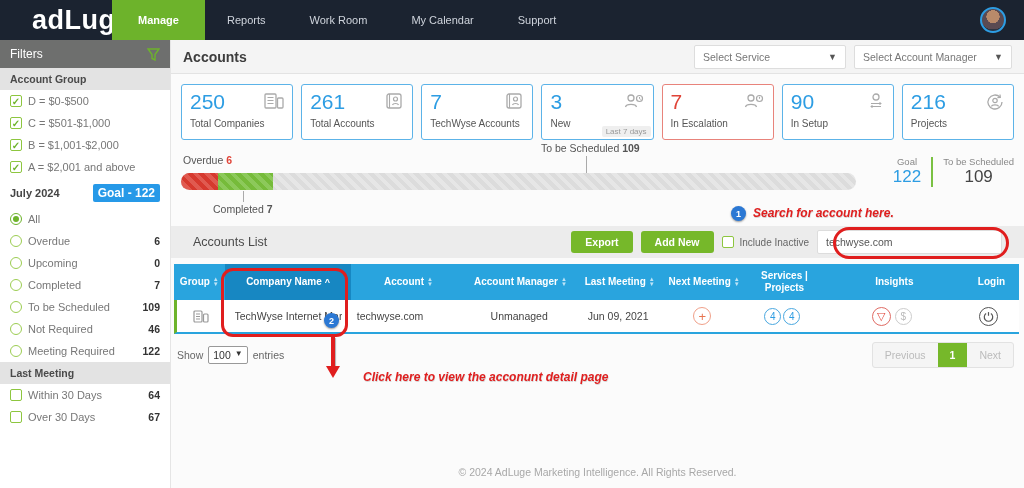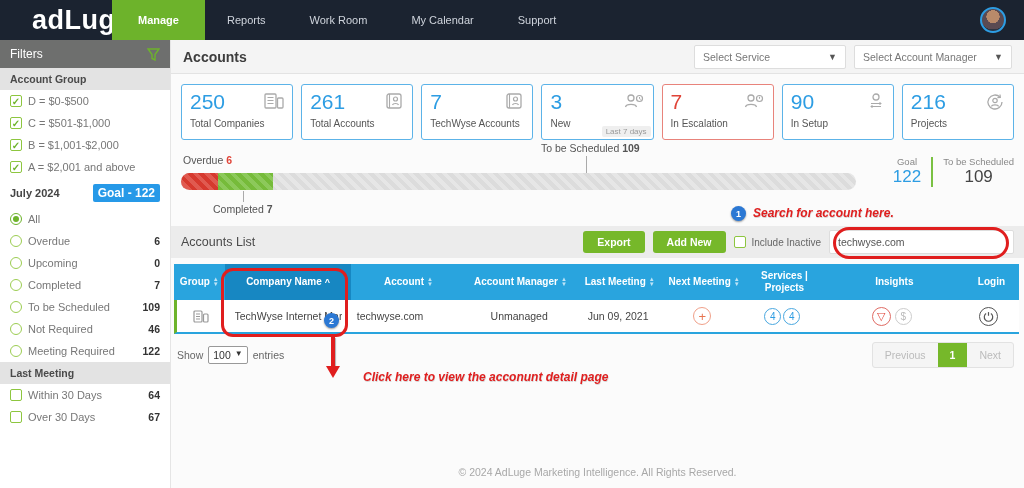--- a/index.html
+++ b/index.html
@@ -77,21 +77,21 @@
   .vline { position:absolute; width:1px; background:#aaa; }
   .goal-block { position:absolute; right:0; top:10px; display:flex; gap:10px; align-items:center; }
   .goal-col { text-align:center; }
   .goal-col .glbl { font-size:9.5px; color:#888; }
   .goal-col .gval { font-size:17px; color:#2d9de3; font-weight:500; }
   .goal-col .gval.dark { color:#444; }
   .goal-div { width:2px; height:30px; background:#7ac143; }
 
   
   .list-bar { height:32px; background:#ececec; display:flex; align-items:center;
-              padding:0 10px; gap:8px; margin-top:2px; }
+              padding:0 22px; gap:8px; margin-top:2px; }
   .list-title { font-size:12.5px; color:#4a4a4a; flex:1; }
   .btn-green { background:#76b82a; color:#fff; border:none; font-size:10.5px; font-weight:bold;
                padding:5px 14px; border-radius:3px; cursor:pointer; font-family:inherit; }
   .inc-label { display:flex; align-items:center; font-size:10px; color:#666; gap:4px; white-space:nowrap; }
   .search-input { width:185px; height:24px; border:1px solid #ddd; border-radius:2px;
                   font-size:10.5px; color:#555; padding:0 8px; font-family:inherit; background:#fff; }
 
   
   .tbl { margin:6px 5px 0 3px; background:#bef264; }
   .thead { display:flex; background:#29a4de; color:#fff; font-size:10px; font-weight:bold;

